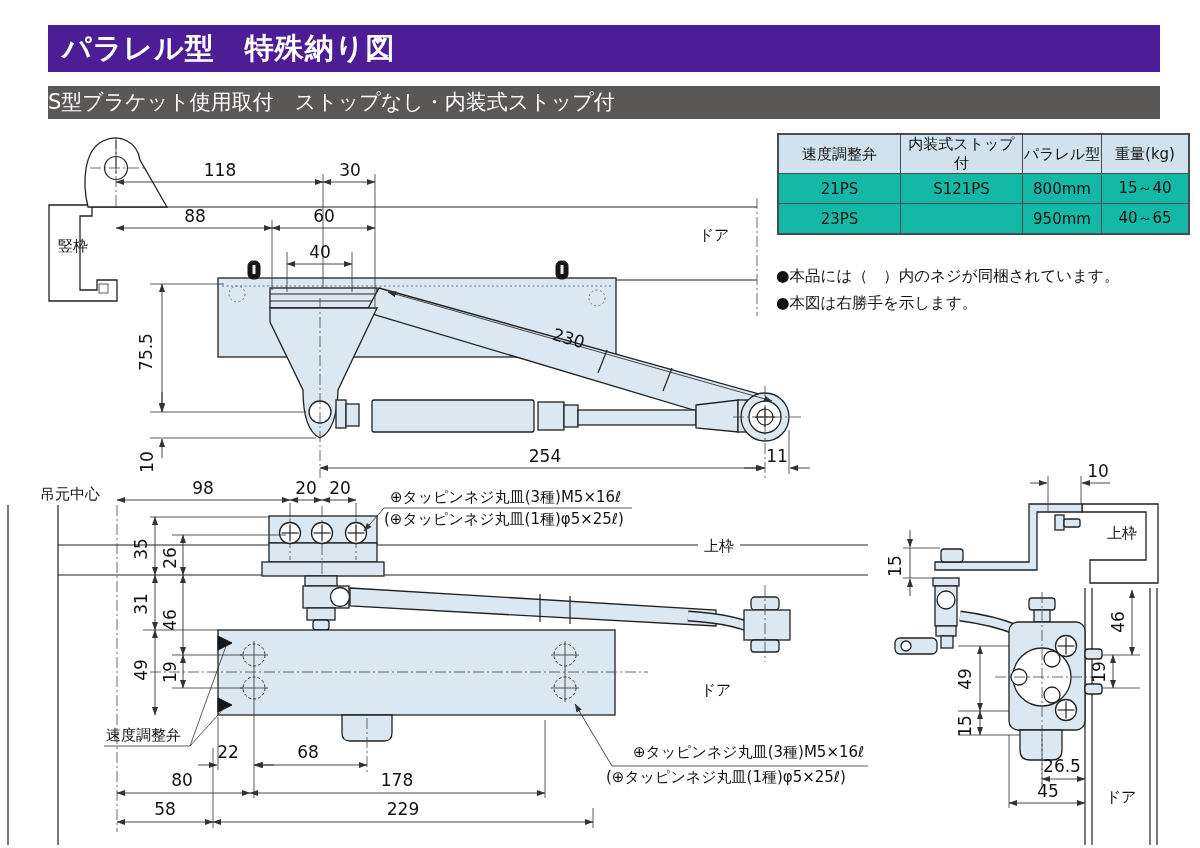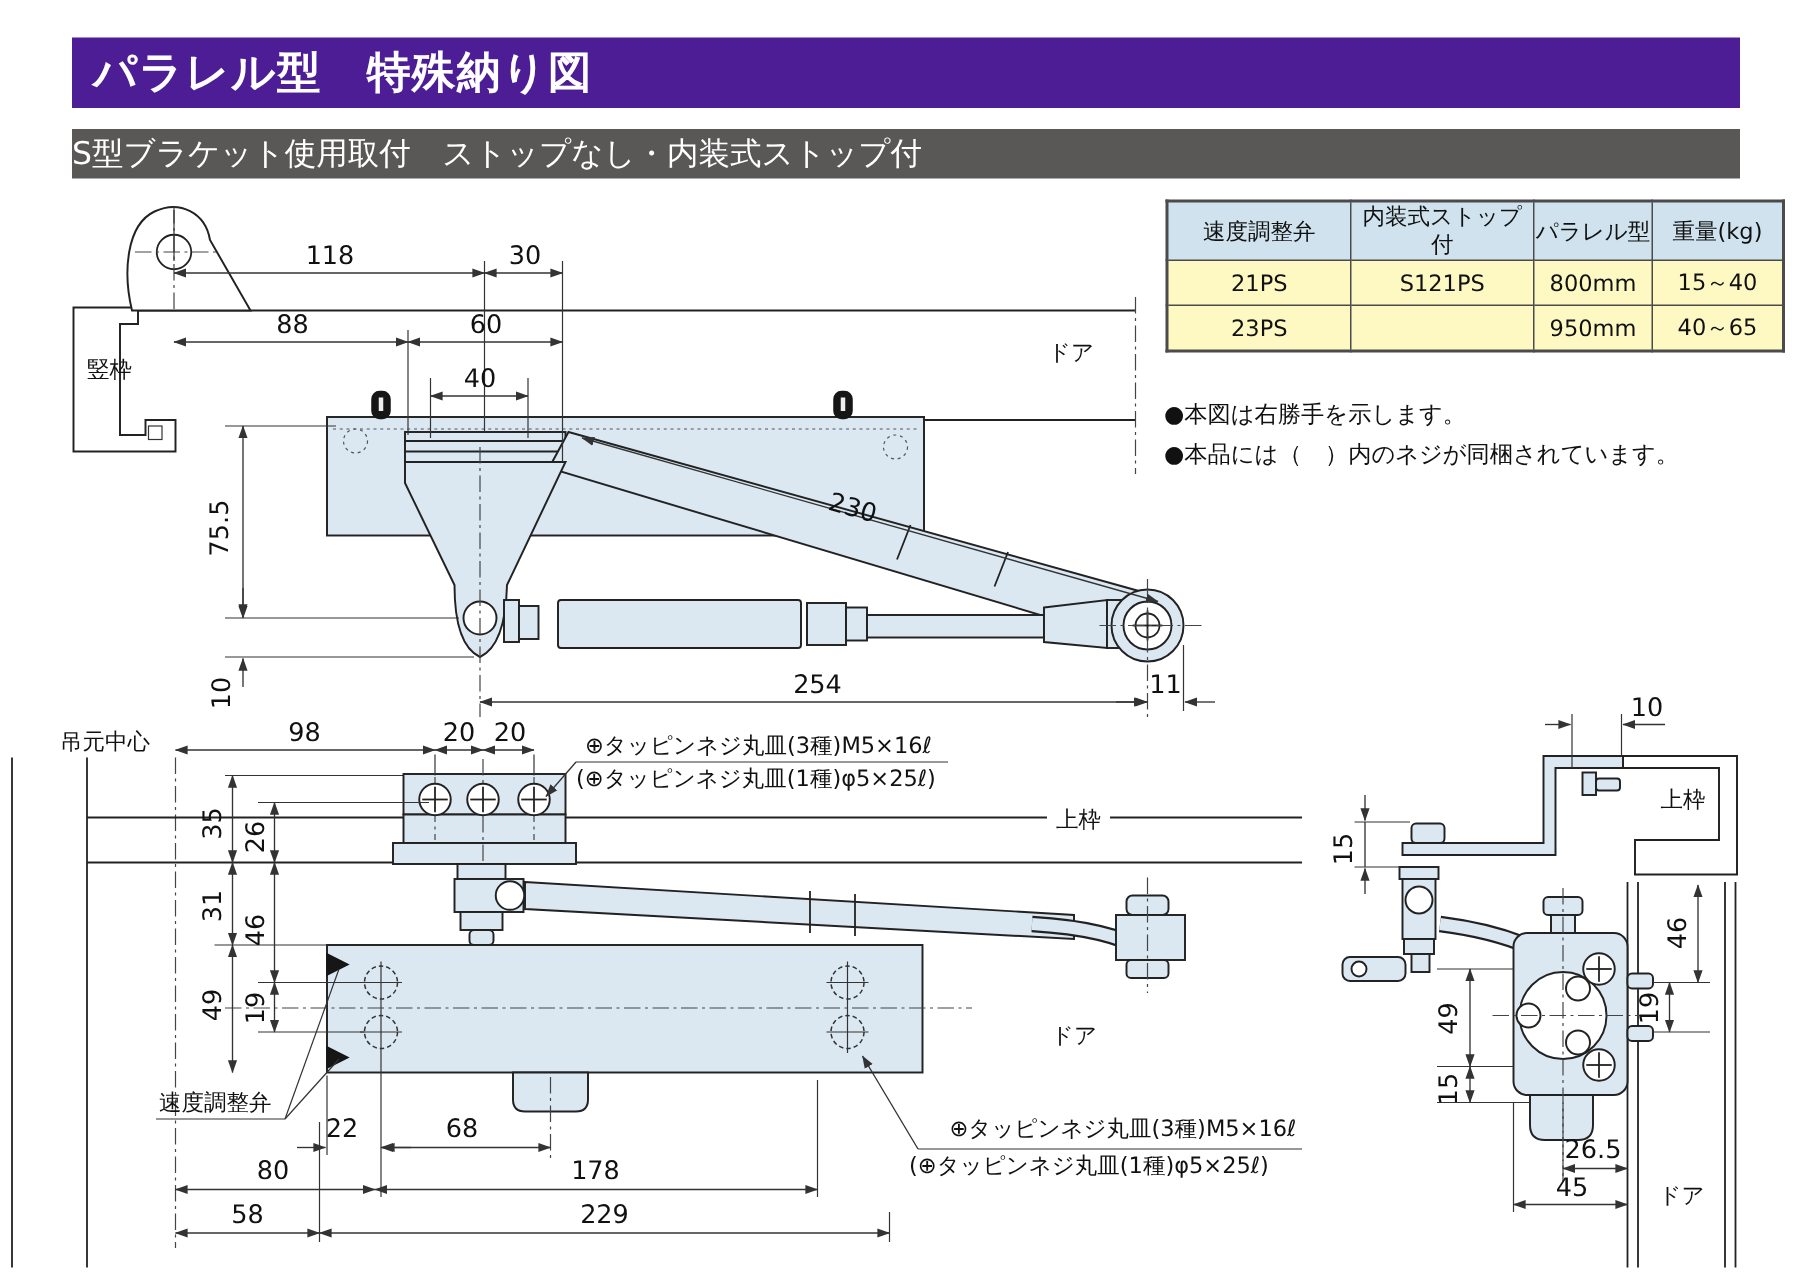--- a/index.html
+++ b/index.html
@@ -9,21 +9,21 @@
             color:#fff;font-size:29px;font-weight:bold;line-height:47px;padding-left:14px;
             box-sizing:border-box;letter-spacing:1px;}
   .subbar{position:absolute;left:48px;top:86px;width:1112px;height:33px;background:#5a5757;
           color:#fff;font-size:21px;font-weight:normal;line-height:33px;padding-left:0;
           box-sizing:border-box;}
   .spec{position:absolute;left:777px;top:133px;border-collapse:collapse;table-layout:fixed;}
   .spec td,.spec th{border:1px solid #4b4b4b;font-size:15px;font-weight:normal;text-align:center;
           height:29px;padding:0;color:#111;}
   .spec{border:2px solid #4b4b4b;}
   .spec th{background:#cfe2ee;}
-  .spec td{background:#fef9c3;}
+  .spec td{background:#14b8a6;}
   .notes{position:absolute;left:776px;top:263px;font-size:15.5px;line-height:27px;color:#111;}
   svg{position:absolute;left:0;top:0;}
   .ln{stroke:#222;stroke-width:1.2;fill:none;}
   .thin{stroke:#333;stroke-width:0.8;fill:none;}
   .part{fill:#dbe8f2;stroke:#222;stroke-width:1.3;}
   .partw{fill:#ffffff;stroke:#222;stroke-width:1.3;}
   .dk{fill:#161616;stroke:#161616;}
   .dim{stroke:#333;stroke-width:0.9;fill:none;}
   .cl{stroke:#444;stroke-width:0.8;fill:none;stroke-dasharray:11 3 2 3;}
   .dot{stroke:#555;stroke-width:0.8;fill:none;stroke-dasharray:2 2.5;}
@@ -58,22 +58,22 @@
     <tr>
       <td>23PS</td>
       <td></td>
       <td>950mm</td>
       <td>40～65</td>
     </tr>
   </tbody>
     </table>
 
   <div class="notes">
+    <div>●本品には（　）内のネジが同梱されています。</div>
     <div>●本図は右勝手を示します。</div>
-    <div>●本品には（　）内のネジが同梱されています。</div>
   </div>
 
   <svg width="1200" height="848" viewBox="0 0 1200 848">
     <defs>
       <marker id="ar" viewBox="0 0 10 10" refX="9" refY="5" markerWidth="10" markerHeight="10" orient="auto-start-reverse">
         <path d="M0,1.6 L9.5,5 L0,8.4 Z" fill="#333"></path>
       </marker>
     </defs>
 
     <g>

